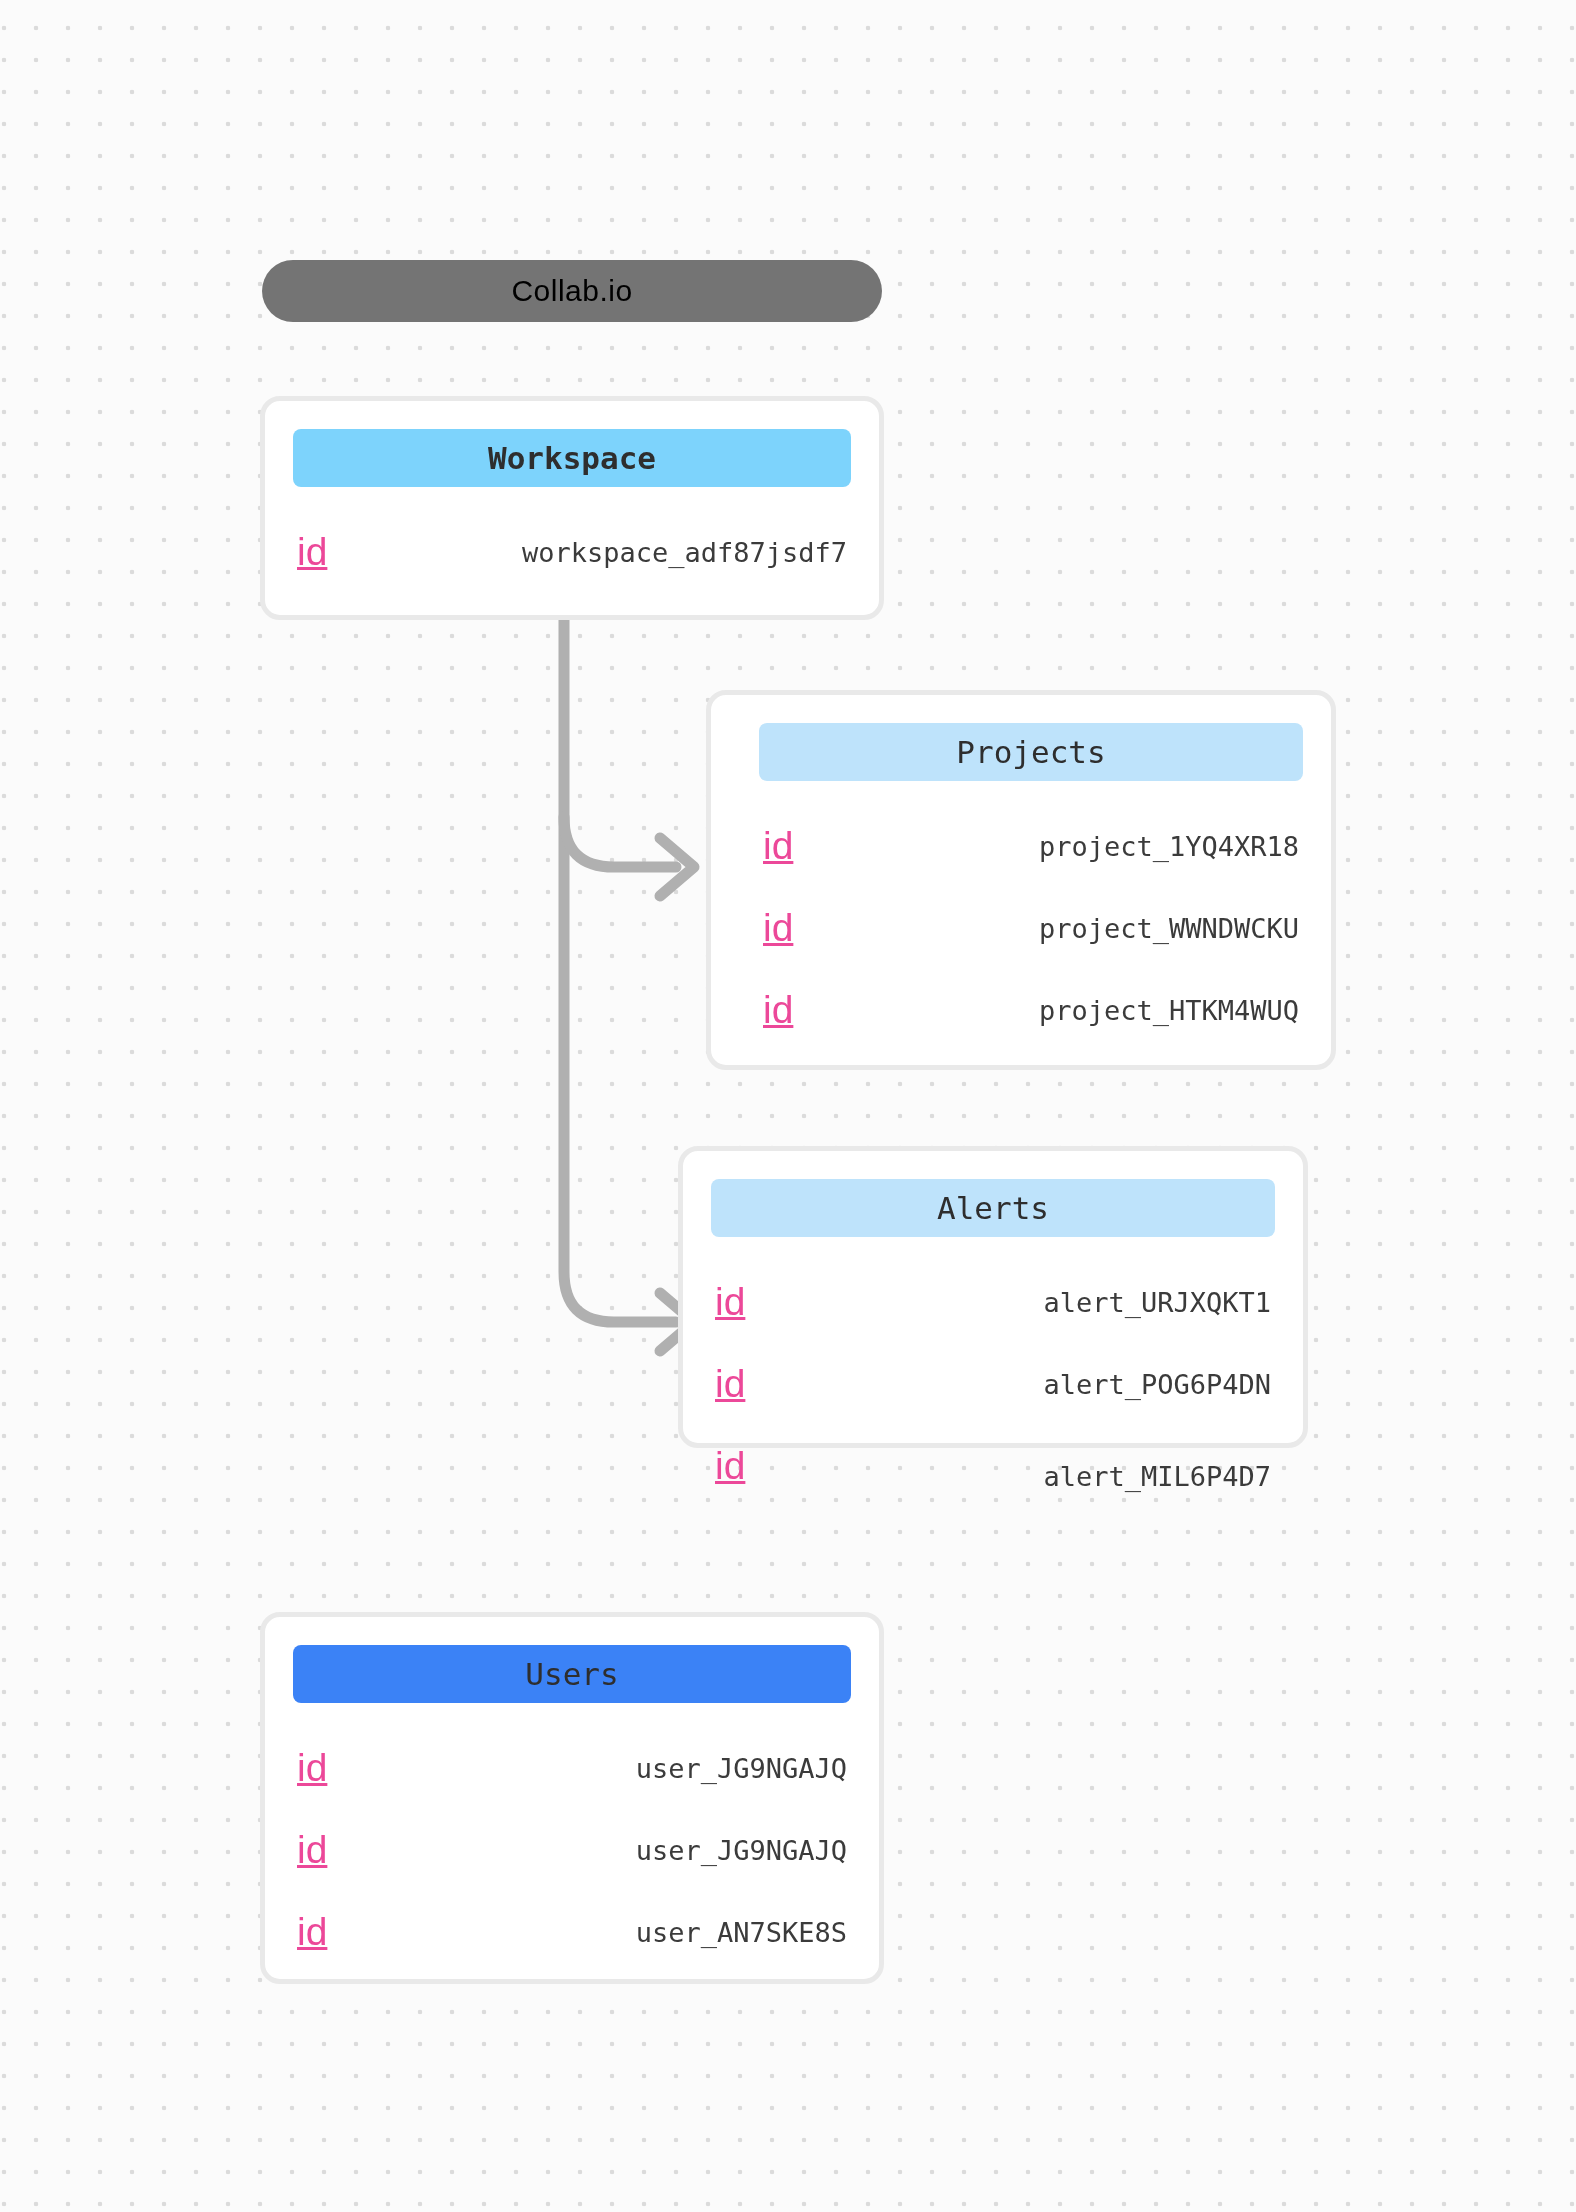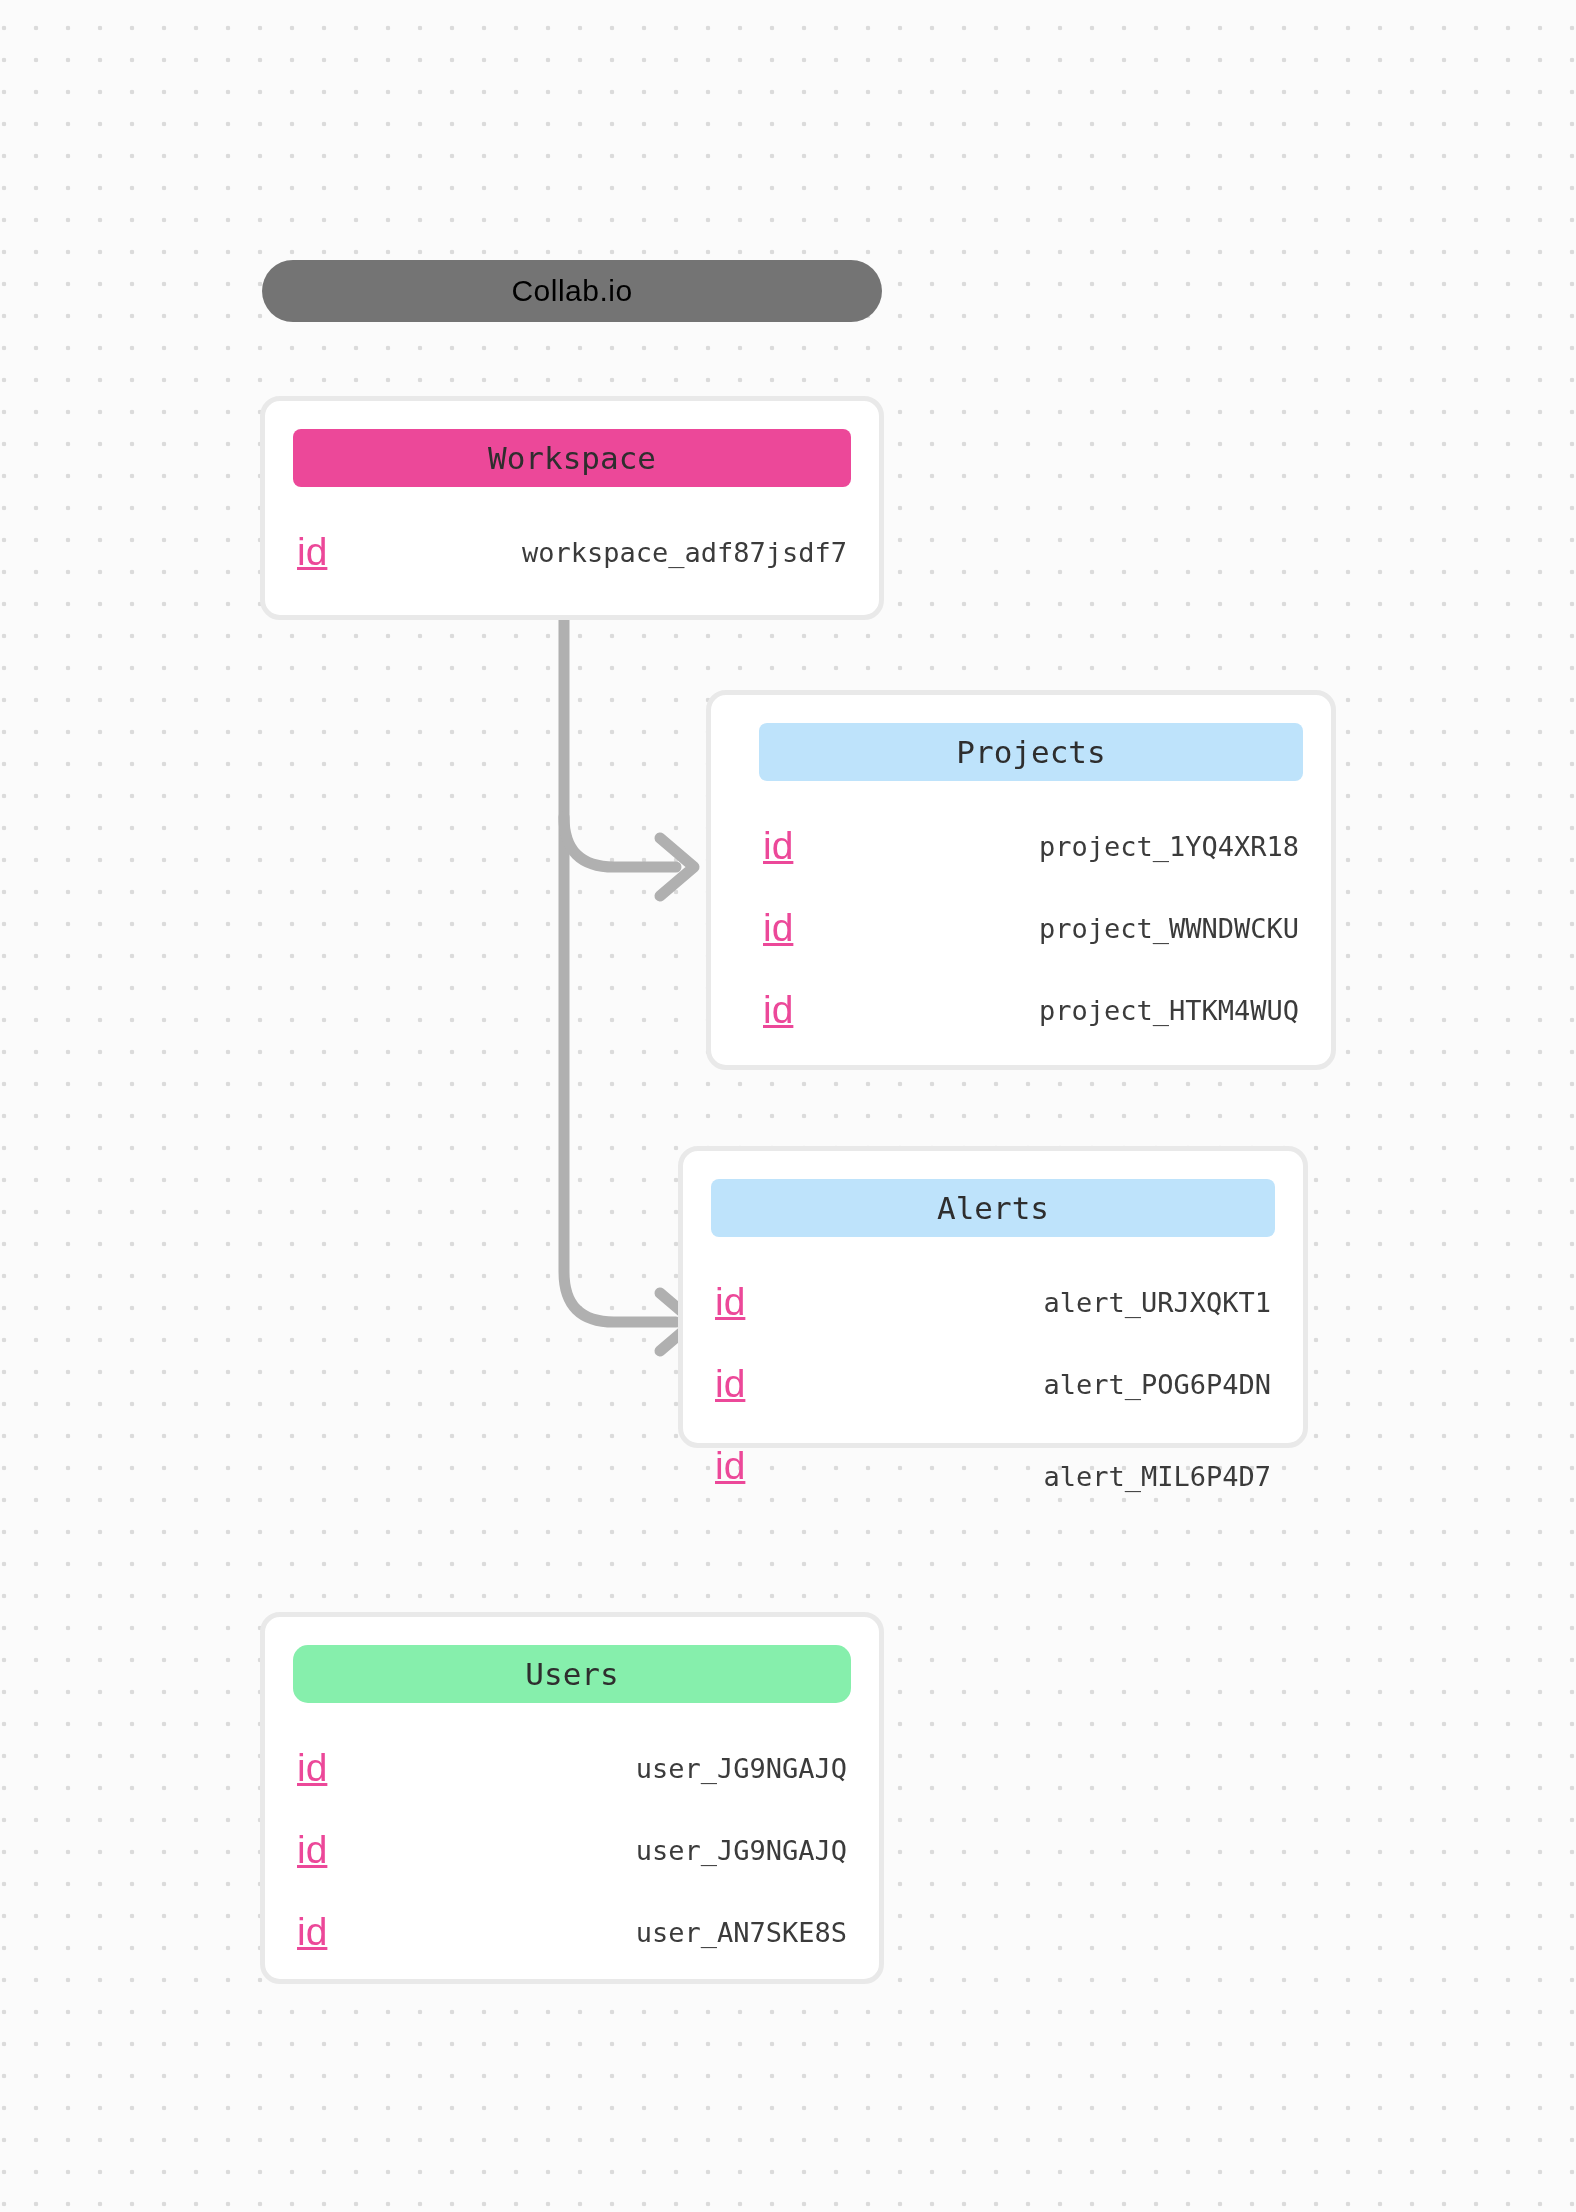--- a/index.html
+++ b/index.html
@@ -101,21 +101,21 @@
   <path d="M564 817 Q564 867 614 867 L676 867" fill="none" stroke-width="11" stroke-linecap="round" stroke-linejoin="round" stroke="#b0b0b0"></path>
   <path d="M660 838 L694 867 L660 896" fill="none" stroke-width="11" stroke-linecap="round" stroke-linejoin="round" stroke="#b0b0b0"></path>
   <path d="M660 1293 L694 1322 L660 1351" fill="none" stroke-width="11" stroke-linecap="round" stroke-linejoin="round" stroke="#b0b0b0"></path>
 </svg>
 
 <div class="title-pill" style="background-color: rgb(116, 116, 116);">
   <span class="label">Collab.io</span>
 </div>
 
 <div class="card card-workspace">
-  <div class="card-header" style="background-color: #ec4899;">Workspace</div>
+  <div class="card-header" style="background-color: #7dd3fc; font-weight: bold;">Workspace</div>
   <div class="rows">
     <div class="row">
       <span class="key">id</span>
       <span class="val">workspace_adf87jsdf7</span>
     </div>
   </div>
 </div>
 
 <div class="card card-projects">
   <div class="card-header" style="background-color: rgb(190, 227, 251);">Projects</div>
@@ -147,21 +147,21 @@
       <span class="val">alert_POG6P4DN</span>
     </div>
     <div class="row">
       <span class="key">id</span>
       <span class="val dip">alert_MIL6P4D7</span>
     </div>
   </div>
 </div>
 
 <div class="card card-users">
-  <div class="card-header" style="background-color: #86efac; border-radius: 15px;">Users</div>
+  <div class="card-header" style="background-color: #3b82f6;">Users</div>
   <div class="rows">
     <div class="row">
       <span class="key">id</span>
       <span class="val">user_JG9NGAJQ</span>
     </div>
     <div class="row">
       <span class="key">id</span>
       <span class="val">user_JG9NGAJQ</span>
     </div>
     <div class="row">

